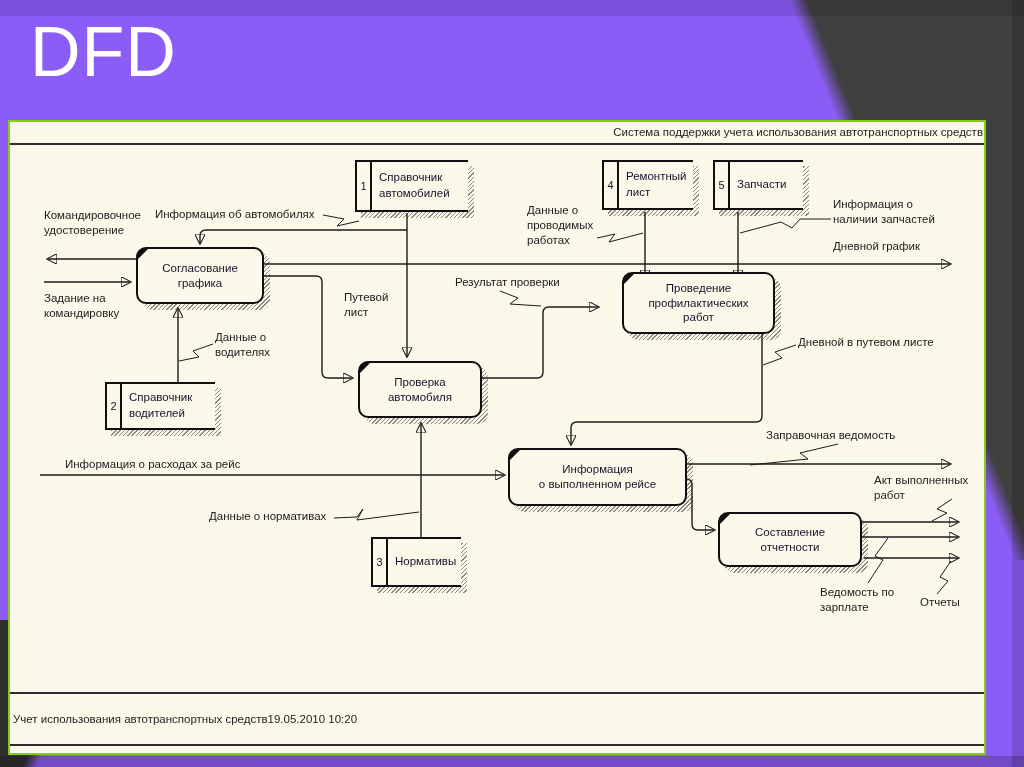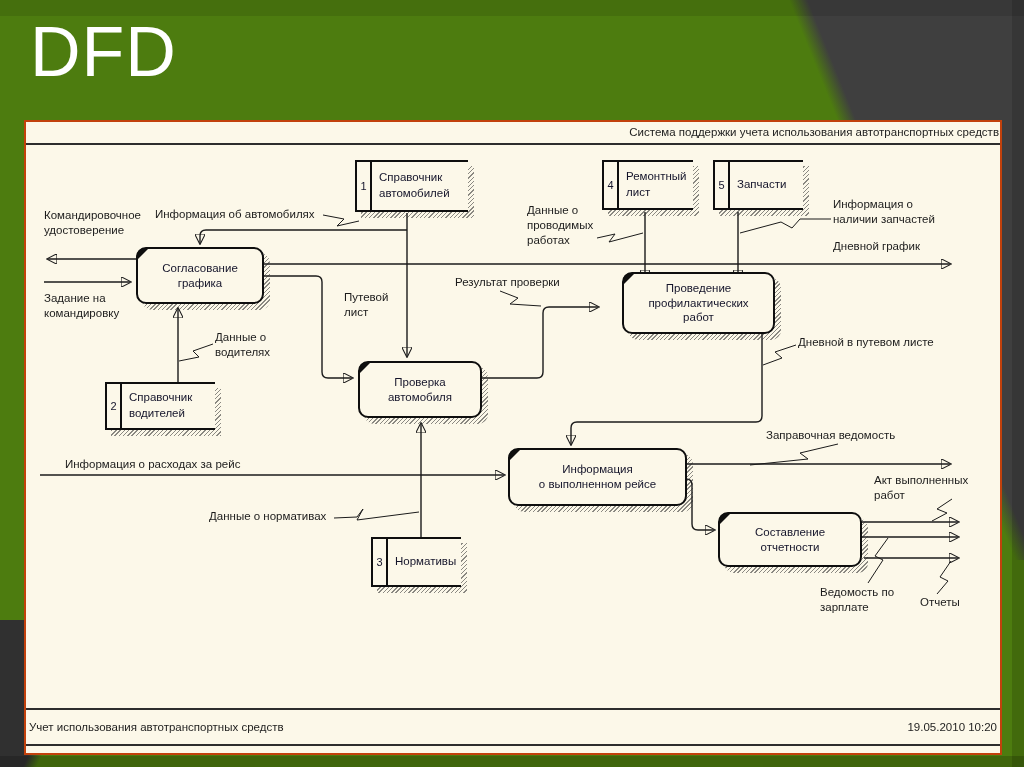--- a/index.html
+++ b/index.html
@@ -1,50 +1,50 @@
 <!DOCTYPE html>
 <html><head>
 <meta charset="utf-8">
 <style>
   html,body{margin:0;padding:0;background:#222;}
   .stage{
     position:relative; width:1024px; height:767px; overflow:hidden;
-    background:#4d7c0f;
+    background:#8b5cf6;
     font-family:"Liberation Sans","DejaVu Sans",sans-serif;
   }
   
   .facet{position:absolute; pointer-events:none;}
   .facet-tr{left:780px;top:0;width:244px;height:560px;
     background:linear-gradient(248deg, #3f3f3f 0 46%, rgba(63,63,63,0) 50%);}
   .facet-bl{left:0;top:620px;width:160px;height:147px;
     background:linear-gradient(115deg, #303030 0 40%, rgba(48,48,48,0) 46%);}
   .facet-top{left:0;top:0;width:100%;height:16px;background:rgba(0,0,0,0.10);}
   .facet-right{right:0;top:0;width:12px;height:100%;background:rgba(0,0,0,0.14);}
   .facet-bottom{left:0;bottom:0;width:100%;height:11px;background:rgba(0,0,0,0.18);}
 
   .slide-title{
     position:absolute; left:30px; top:14px; color:#fff;
     font-size:70px; line-height:1.1; font-weight:400; letter-spacing:1px;
   }
 
   
   .sheet{
-    position:absolute; left:24px; top:120px; width:978px; height:635px;
-    background:#fcf8e9; border:2px solid #c2410c; box-sizing:border-box;
+    position:absolute; left:8px; top:120px; width:978px; height:635px;
+    background:#fcf8e9; border:2px solid #84cc16; box-sizing:border-box;
   }
   .sheet-header{
     position:absolute; left:0; right:0; top:0; height:21px;
     border-bottom:2px solid #2d2d2d; font-size:11.5px; line-height:21px;
     text-align:right; color:#1d1d1d; padding-right:1px; white-space:nowrap; overflow:hidden;
   }
   .sheet-footer{
     position:absolute; left:0; right:0; bottom:7px; height:18px;
     border-top:2px solid #2d2d2d; border-bottom:2px solid #2d2d2d;
     font-size:11.5px; line-height:18px; color:#1d1d1d;
-    display:flex; justify-content:space-between; padding:8px 3px;
+    display:flex; justify-content:flex-start; padding:16px 3px;
   }
 
   svg.wires{position:absolute; left:0; top:0; width:1024px; height:767px; pointer-events:none;}
   svg.wires path, svg.wires polyline{fill:none; stroke:#1b1b1b;}
   .flow{stroke-width:1.4px;}
   .leader{stroke-width:1px;}
 
   
   .proc{position:absolute;}
   .proc .hatch, .store .hatch{

